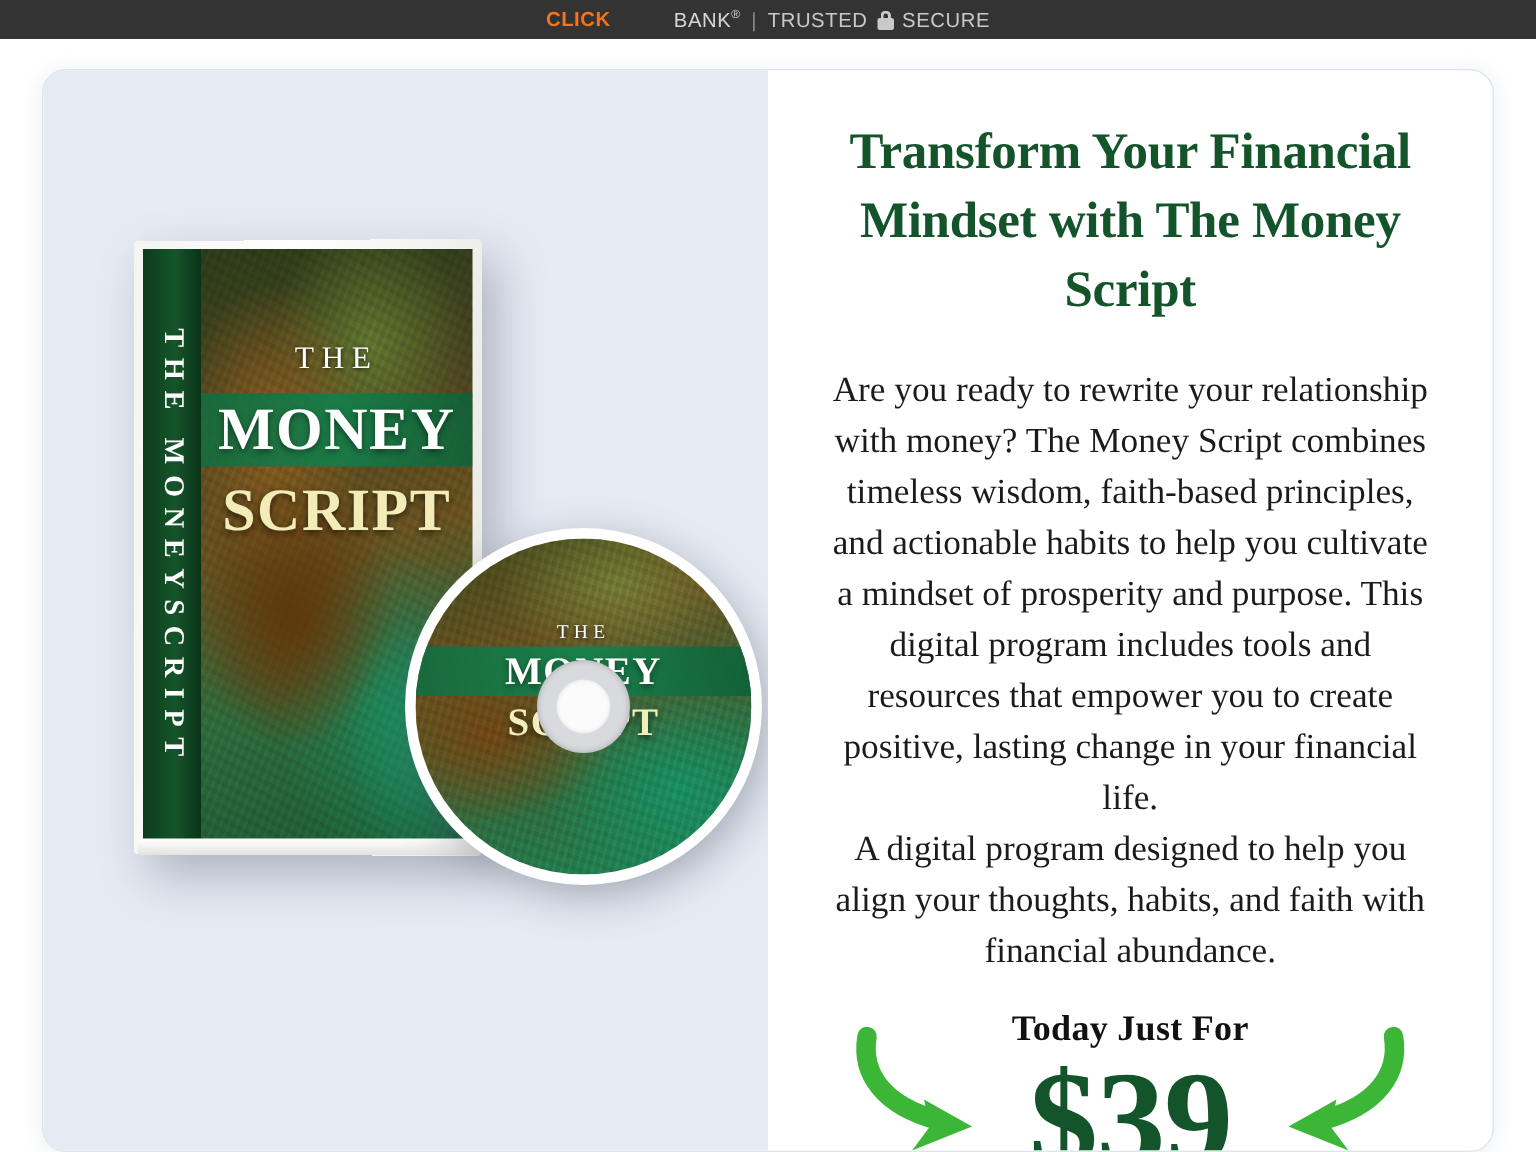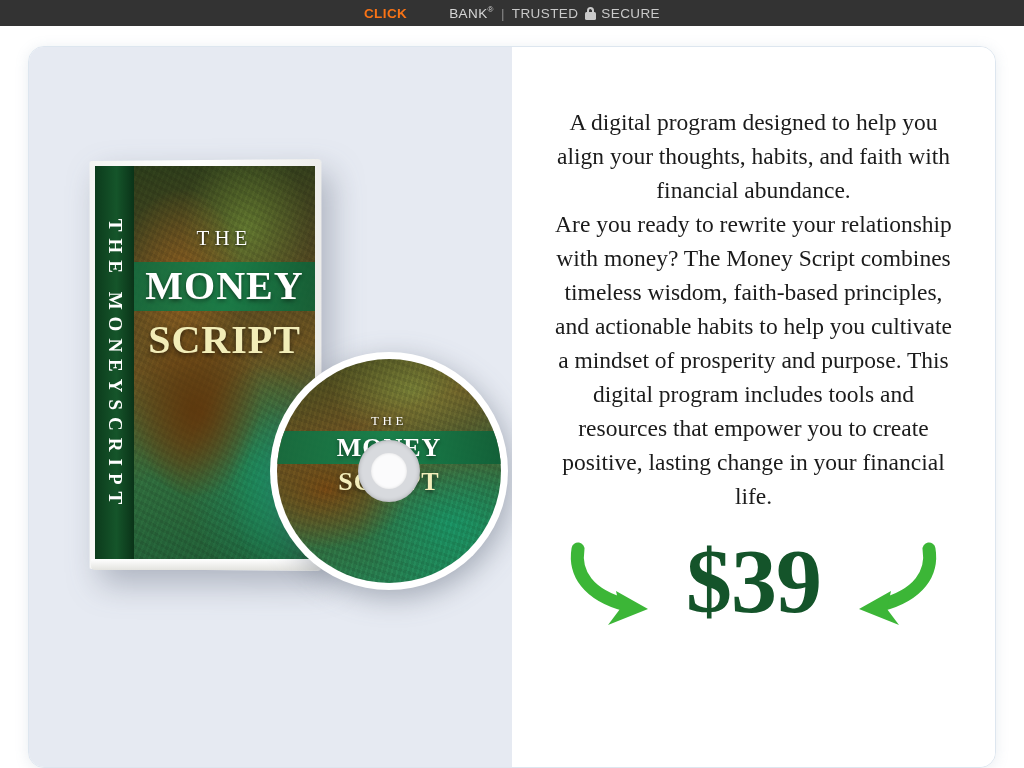--- a/index.html
+++ b/index.html
@@ -399,35 +399,37 @@
               <div class="disc-hub-hole"></div>
             </div>
           </div>
         </div>
 
       </div>
     </div>
 
     <div class="copy-panel">
 
+      <h1 class="headline">Transform Your Financial Mindset with The Money Script</h1>
 
       <div class="body-copy">
+        <p>Are you ready to rewrite your relationship with money? The Money Script combines timeless wisdom, faith-based principles, and actionable habits to help you cultivate a mindset of prosperity and purpose. This digital program includes tools and resources that empower you to create positive, lasting change in your financial life.</p>
         <p>A digital program designed to help you align your thoughts, habits, and faith with financial abundance.</p>
-        <p>Are you ready to rewrite your relationship with money? The Money Script combines timeless wisdom, faith-based principles, and actionable habits to help you cultivate a mindset of prosperity and purpose. This digital program includes tools and resources that empower you to create positive, lasting change in your financial life.</p>
       </div>
 
       <div class="price-block">
 
         <div class="arrow arrow-left">
           <svg viewBox="0 0 110 86" xmlns="http://www.w3.org/2000/svg" aria-hidden="true">
             <path d="M14 10 C 10 34, 24 56, 62 66" stroke="#3cb637" stroke-width="13" fill="none" stroke-linecap="round"></path>
             <path d="M84 70 L 52 52 L 56 70 L 44 86 Z" fill="#3cb637"></path>
           </svg>
         </div>
 
+        <div class="price-label">Today Just For</div>
         <div class="price-amount">$39</div>
 
         <div class="arrow arrow-right">
           <svg viewBox="0 0 110 86" xmlns="http://www.w3.org/2000/svg" aria-hidden="true">
             <path d="M96 10 C 100 34, 86 56, 48 66" stroke="#3cb637" stroke-width="13" fill="none" stroke-linecap="round"></path>
             <path d="M26 70 L 58 52 L 54 70 L 66 86 Z" fill="#3cb637"></path>
           </svg>
         </div>
 
       </div>

